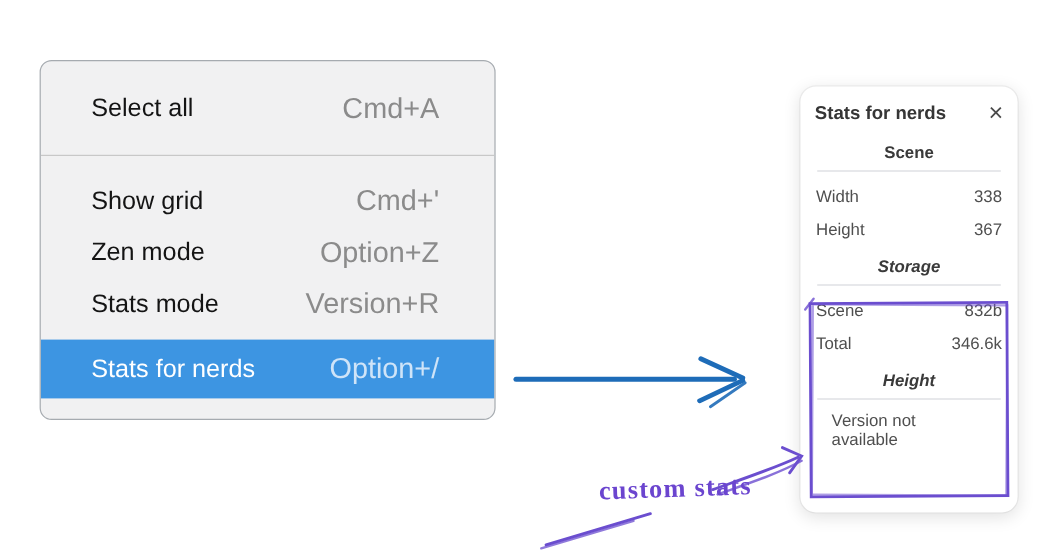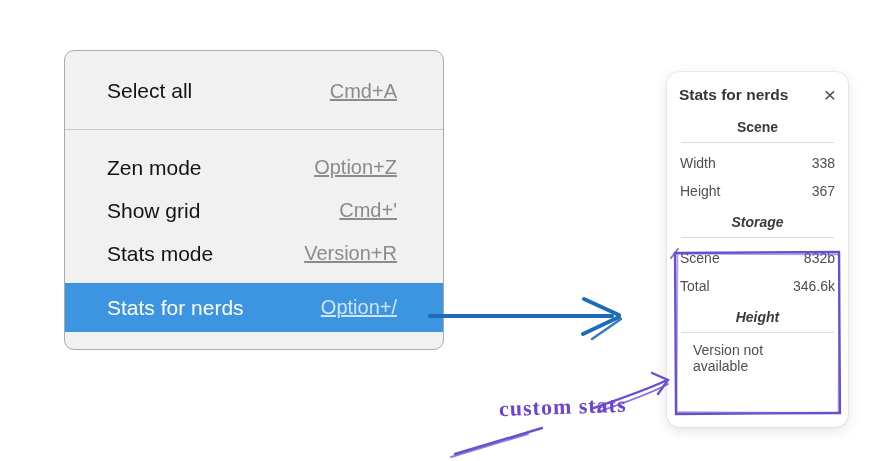--- a/index.html
+++ b/index.html
@@ -17,37 +17,35 @@
     left: 33px; top: 50px;
     width: 380px; height: 300px;
     background: #f1f1f2;
     border: 1px solid #a6abb0;
     border-radius: 10px;
     padding-top: 14px;
     padding-bottom: 19px;
     overflow: hidden;
     display: flex;
     flex-direction: column;
-    margin-left: 31px;
   }
   .menu-item {
     display: flex;
     justify-content: space-between;
     align-items: center;
     padding: 0 46px 0 42px;
     font-size: 21px;
     color: #141414;
     height: 43px;
     flex: 0 0 auto;
     cursor: default;
   }
   .menu-item .shortcut {
     color: #8b8b8b;
-    font-size: 20px;
-    text-decoration: underline;
+    font-size: 24px;
   }
   .menu-item.first { height: 52px; }
   .menu-divider {
     height: 1px;
     background: #c8c8c8;
     margin: 12px 0 16px 0;
     flex: 0 0 auto;
   }
   .menu-item.highlighted {
     background: #3d95e2;
@@ -135,26 +133,26 @@
 </head>
 <body>
 
 <div class="context-menu">
   <div class="menu-item first">
     <span>Select all</span>
     <span class="shortcut">Cmd+A</span>
   </div>
   <div class="menu-divider"></div>
   <div class="menu-item">
+    <span>Show grid</span>
+    <span class="shortcut">Cmd+'</span>
+  </div>
+  <div class="menu-item">
     <span>Zen mode</span>
     <span class="shortcut">Option+Z</span>
-  </div>
-  <div class="menu-item">
-    <span>Show grid</span>
-    <span class="shortcut">Cmd+'</span>
   </div>
   <div class="menu-item">
     <span>Stats mode</span>
     <span class="shortcut">Version+R</span>
   </div>
   <div class="menu-item highlighted">
     <span>Stats for nerds</span>
     <span class="shortcut">Option+/</span>
   </div>
 </div>

